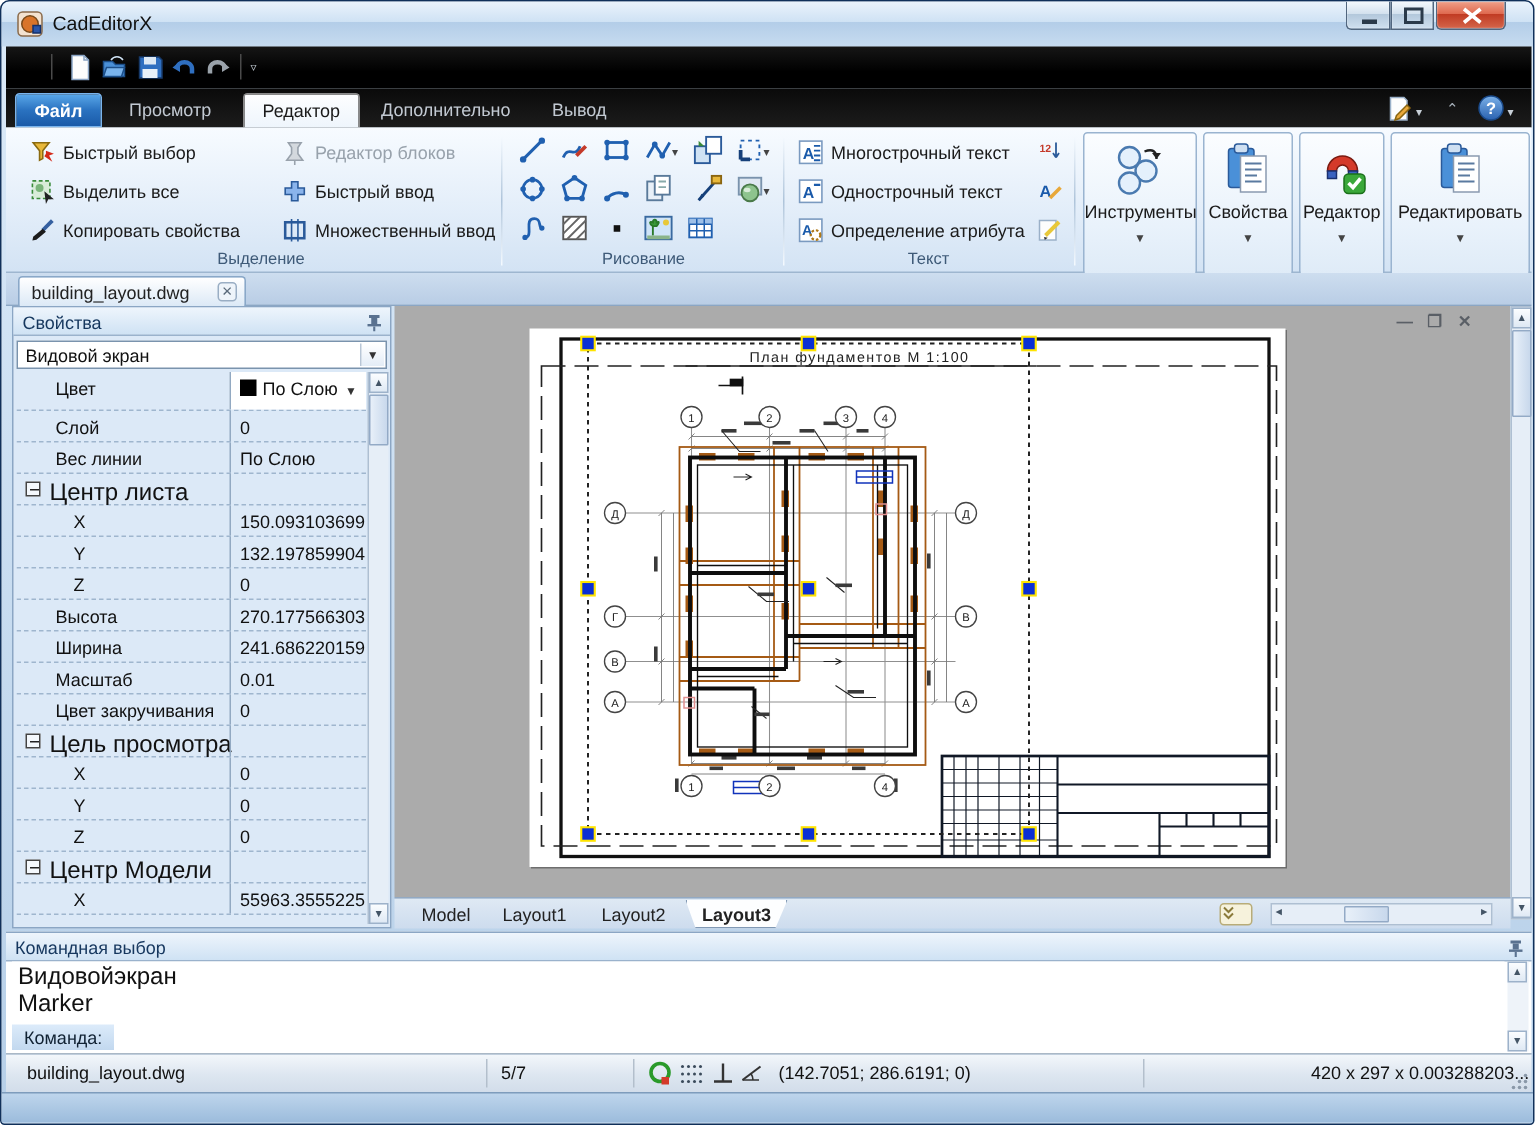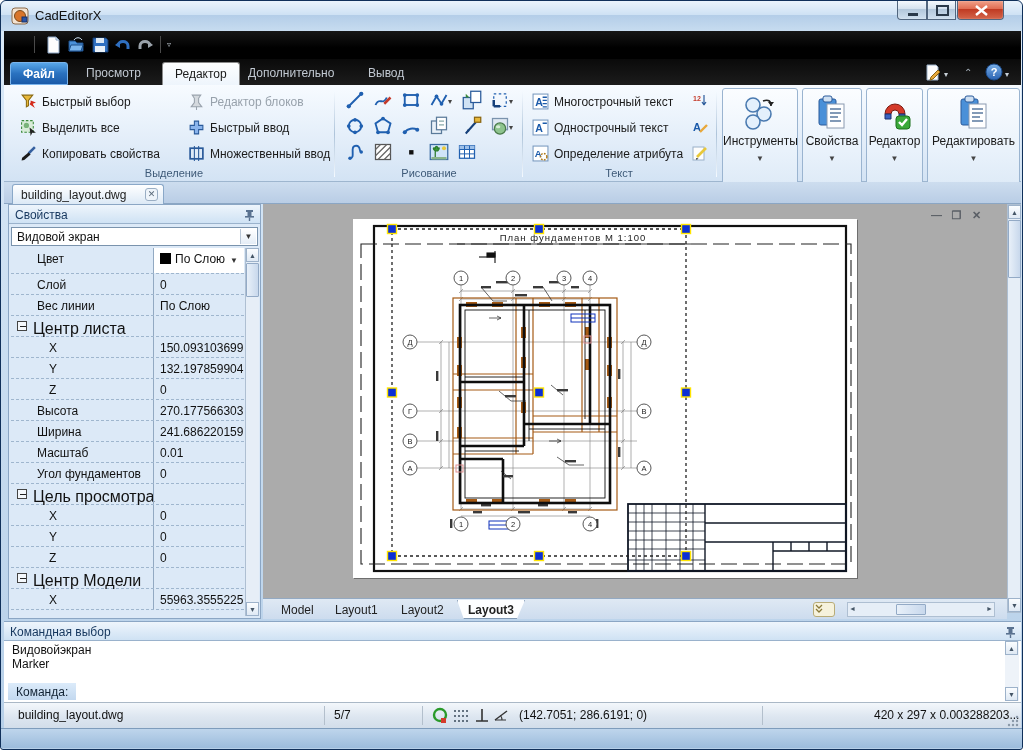--- a/index.html
+++ b/index.html
@@ -66,21 +66,21 @@
   .mdibtn { position:absolute; top:4px; width:17px; height:15px; color:#5a5f66; font-weight:bold; font-size:11px; text-align:center; line-height:14px; }
   
   #vscroll { position:absolute; left:1006px; top:203px; width:14px; height:409px; background:#e6eef7; border:1px solid #aebfd2; }
   
   #layoutrow { position:absolute; left:262px; top:597px; width:744px; height:21px; background:linear-gradient(#dfe9f4,#cddcee); border-top:1px solid #93a9c2; font-size:12px; color:#222; }
   .ltab { position:absolute; top:1px; height:19px; padding:3px 10px 0 10px; cursor:default; }
   .ltab.active { background:#fdfeff; border:1px solid #8199b4; border-top:none; clip-path:polygon(0 0,100% 0,88% 100%,10% 100%); font-weight:bold; }
   #hscroll { position:absolute; left:584px; top:3px; width:148px; height:15px; background:#e6eef7; border:1px solid #aebfd2; }
   
   #cmdpanel { position:absolute; left:3px; top:620px; width:1017px; height:81px; background:#fff; border-top:1px solid #8ba6c4; }
-  #cmdlog { position:absolute; left:4px; top:19px; right:18px; height:44px; background:#fff; font-size:12px; color:#111; padding:2px 4px; }
+  #cmdlog { position:absolute; left:4px; top:19px; right:18px; height:44px; background:#fff; font-size:16px; color:#111; padding:2px 4px; }
   #cmdinput-row { position:absolute; left:4px; bottom:2px; right:18px; height:17px; }
   #cmd-label { position:absolute; left:0; top:0; height:17px; background:linear-gradient(#dcebfa,#c2d8ef); font-size:12px; color:#123; padding:2px 8px 0 8px; }
   #cmd-input { position:absolute; left:68px; right:0; top:0; height:17px; border:none; outline:none; background:#fff; font-size:12px; }
   #cmdscroll { position:absolute; right:2px; top:19px; width:14px; height:60px; background:#eef3f9; }
   
   #statusbar { position:absolute; left:3px; top:701px; width:1017px; height:26px;
     background:linear-gradient(#f3f7fb,#dde6f0 55%,#d2ddea); border-top:1px solid #aab8c6; font-size:12px; color:#111; }
   .ssep { position:absolute; top:3px; height:19px; width:1px; background:#b3bfcc; }
   #bottframe { position:absolute; left:0px; top:727px; width:1023px; height:20px; background:linear-gradient(#bed5ec,#9cbcdc); border-top:1px solid #7e9cbc; }
   svg { display:block; }
@@ -139,21 +139,21 @@
         <path d="M17 9 l-5-4 0 7z" fill="#9aa2aa"></path>
     </svg>
     <div class="vsep-dark" style="left:156px"></div>
     <div class="abs" style="left:163px;top:9px;color:#b8c0c8;font-size:8px">▿</div>
   </div>
 
   <div id="tabrow">
     <div class="rtab file" style="left:6px">Файл</div>
     <div class="rtab" style="left:70px">Просмотр</div>
     <div class="rtab active" style="left:158px">Редактор</div>
-    <div class="rtab" style="left:232px">Дополнительно</div>
+    <div class="rtab" style="left:238px">Дополнительно</div>
     <div class="rtab" style="left:352px">Вывод</div>
     <svg class="abs" style="left:920px;top:5px" width="17" height="17" viewBox="0 0 17 17">
       <path d="M3 1h9l2 2v13H3z" fill="#fdfdfd" stroke="#9ab0c8"></path>
         <path d="M7 13 L14 6 l2 2 -7 7 -3 1z" fill="#e8a83a" stroke="#8a6510"></path>
     </svg>
     <div class="abs" style="left:940px;top:11px;color:#c8d0d8;font-size:8px">▾</div>
     <div class="abs" style="left:960px;top:8px;color:#aab4be;font-size:10px">⌃</div>
     <svg class="abs" style="left:981px;top:4px" width="18" height="18" viewBox="0 0 18 18">
       <circle cx="9" cy="9" r="8" fill="url(#hg)" stroke="#1a4a8a"></circle>
       <defs>
@@ -488,21 +488,21 @@
         </div>
       <div class="prow">
           <span class="nm">Ширина</span>
           <span class="vl">241.686220159</span>
         </div>
       <div class="prow">
           <span class="nm">Масштаб</span>
           <span class="vl">0.01</span>
         </div>
       <div class="prow">
-          <span class="nm">Угол фундаментов</span>
+          <span class="nm">Цвет закручивания</span>
           <span class="vl">0</span>
         </div>
       <div class="prow grp">
           <span class="minusbox"></span>
           <span class="nm">Цель просмотра</span>
           <span class="vl"></span>
         </div>
       <div class="prow sub">
           <span class="nm">X</span>
           <span class="vl">0</span>

